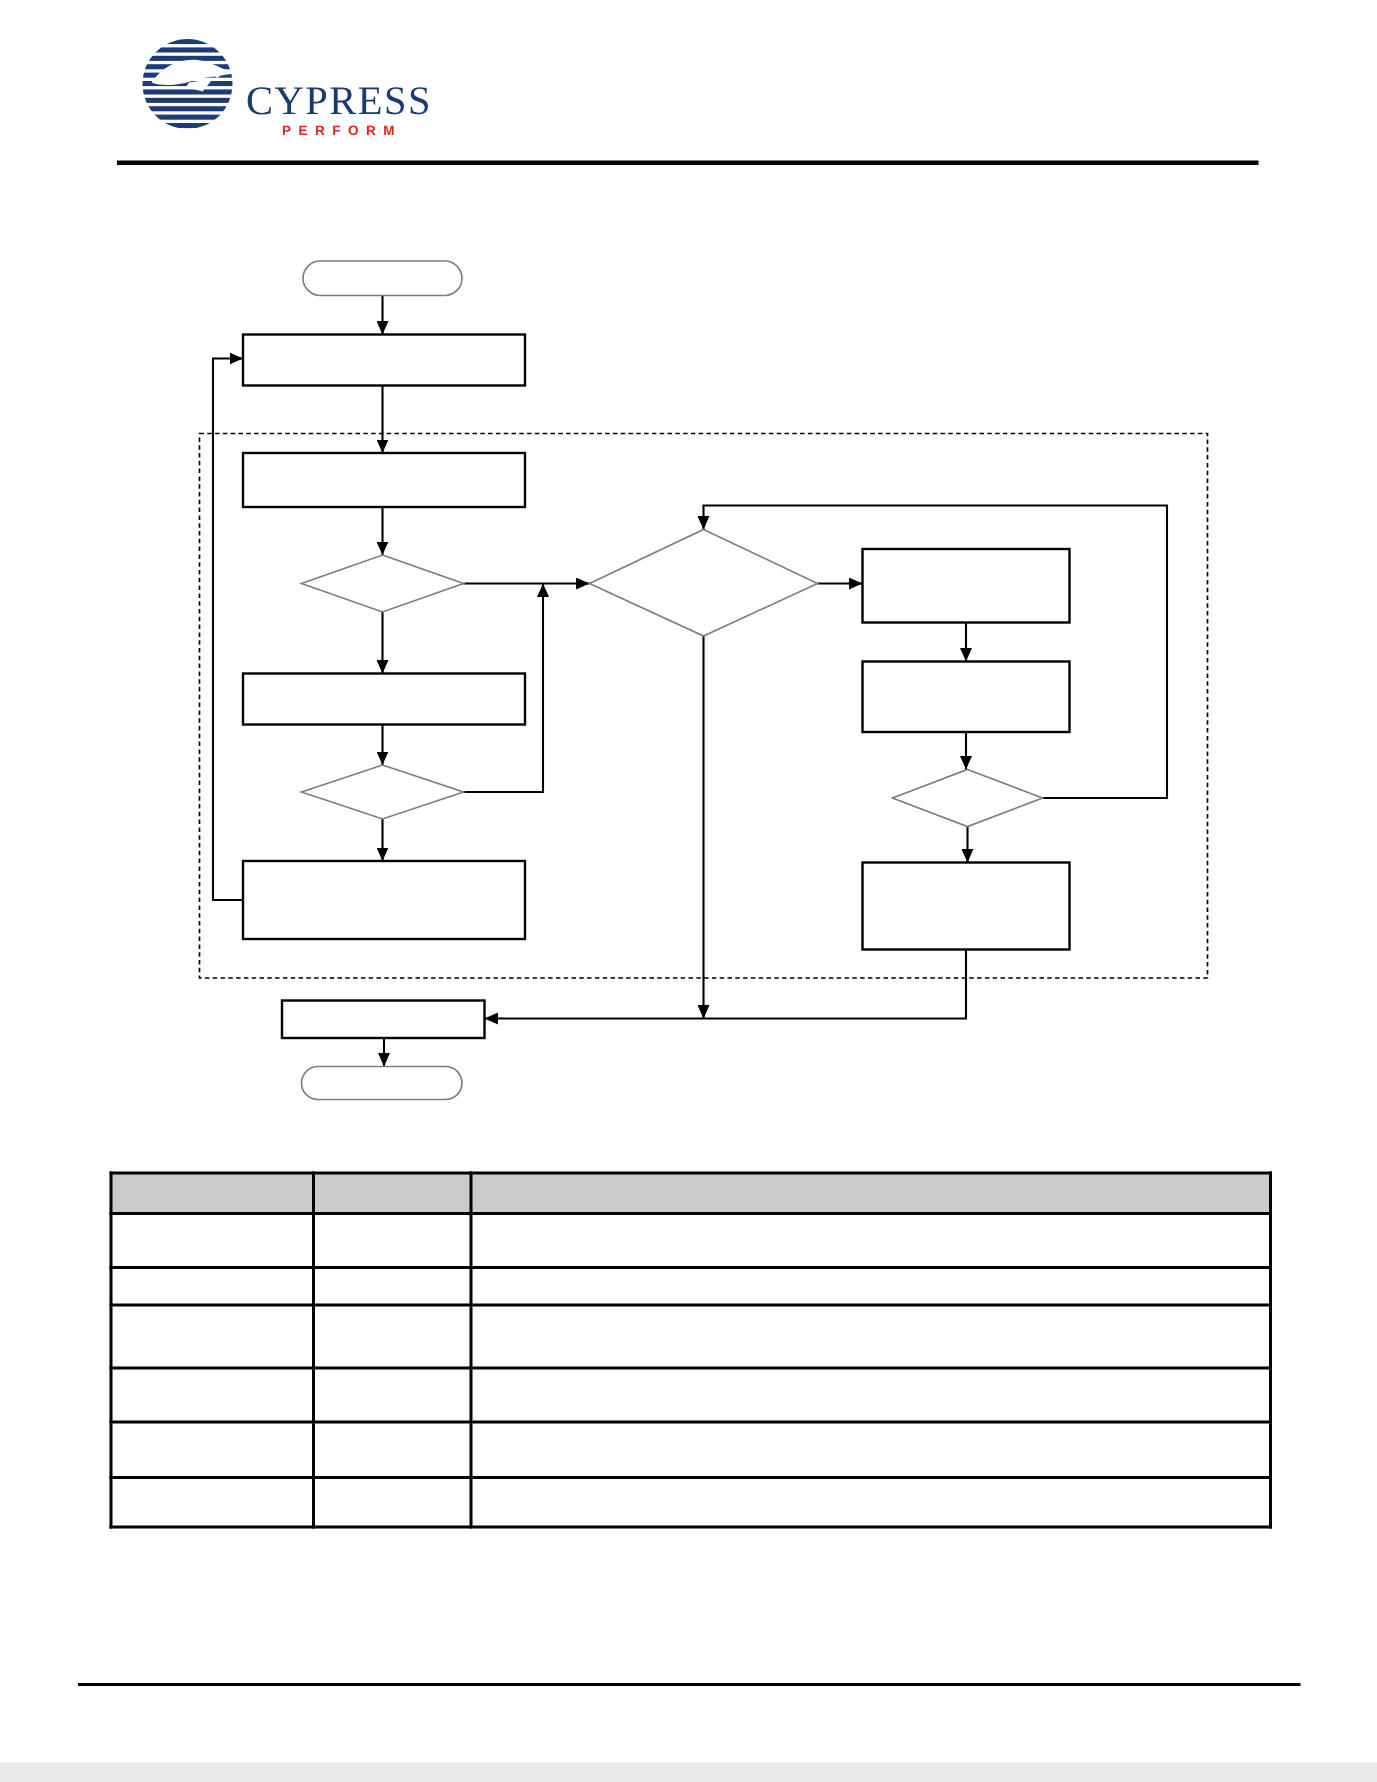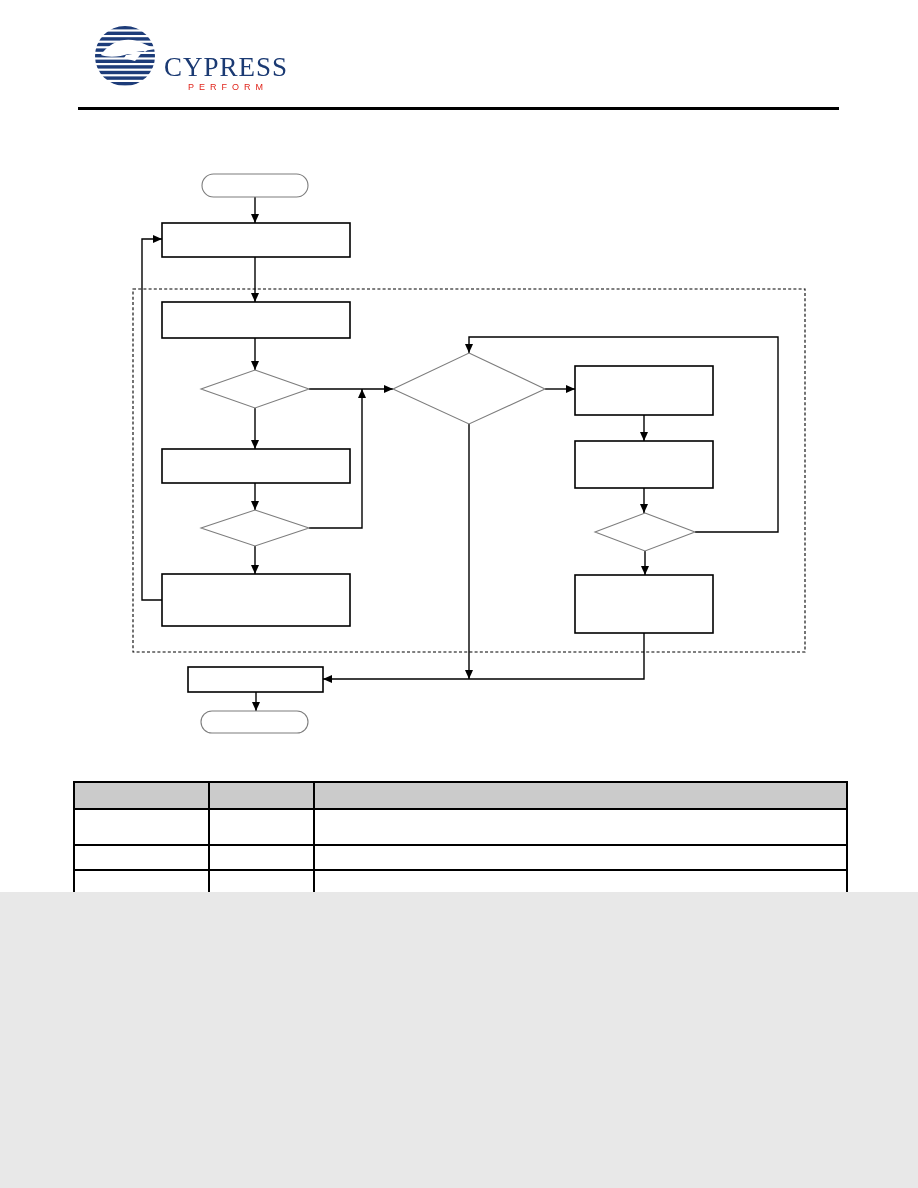--- a/index.html
+++ b/index.html
@@ -1,31 +1,31 @@
 <!DOCTYPE html>
 <html><head>
 <meta charset="utf-8">
 <style>
   html,body{margin:0;padding:0;background:#e8e8e8;}
   .page{
-    position:relative;width:918px;height:892px;margin:0 auto;
+    position:relative;width:918px;height:1175px;margin:0 auto;
     background:#ffffff;overflow:hidden;
     font-family:"Liberation Sans",sans-serif;
   }
   
   .logo{position:absolute;left:93px;top:22px;width:200px;height:76px;}
   .logo-mark{position:absolute;left:0;top:2px;width:64px;height:64px;}
   .logo-brand{
     position:absolute;left:71px;top:30px;
     font-family:"Liberation Serif",serif;
     font-size:27px;font-weight:400;letter-spacing:1px;color:#1b3a73;
   }
   .logo-tagline{
     position:absolute;left:95px;top:60px;
-    font-size:9px;font-weight:400;letter-spacing:5px;color:#e0251c;
+    font-size:9px;font-weight:700;letter-spacing:5px;color:#e0251c;
   }
   
   .header-rule{position:absolute;left:78px;top:107px;width:761px;height:3px;background:#000;}
   .footer-rule{position:absolute;left:52px;top:1122px;width:815px;height:2px;background:#000;}
   
   .flowchart{position:absolute;left:0;top:0;width:918px;height:1188px;}
   .proc{fill:#ffffff;stroke:#000000;stroke-width:1.6;}
   .term{fill:#ffffff;stroke:#7d7d7d;stroke-width:1.1;}
   .dec{fill:#ffffff;stroke:#7d7d7d;stroke-width:1.1;}
   .conn{fill:none;stroke:#000000;stroke-width:1.4;}

